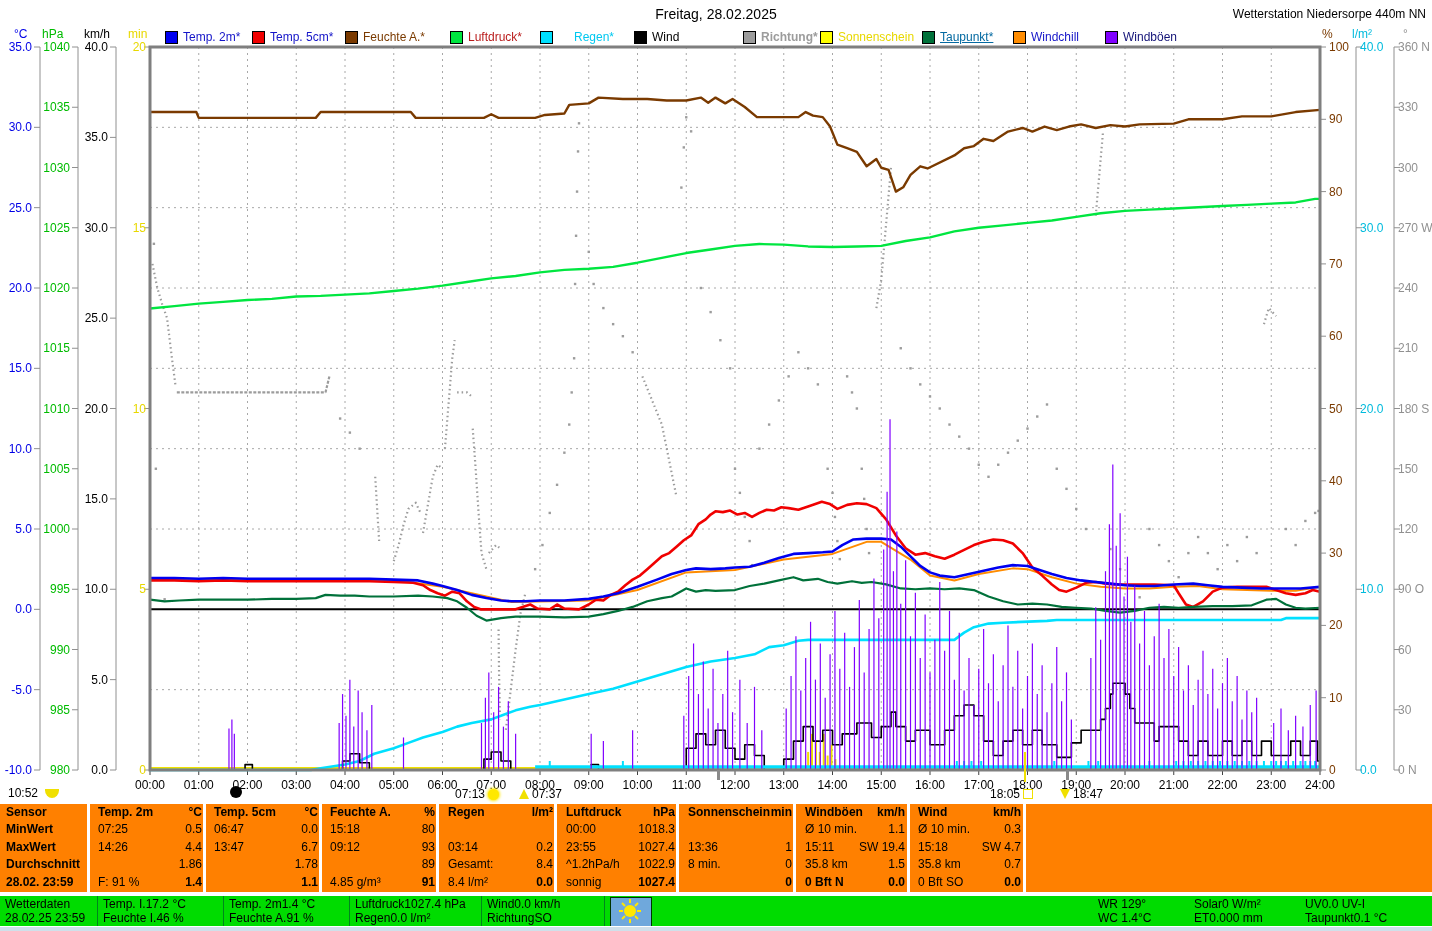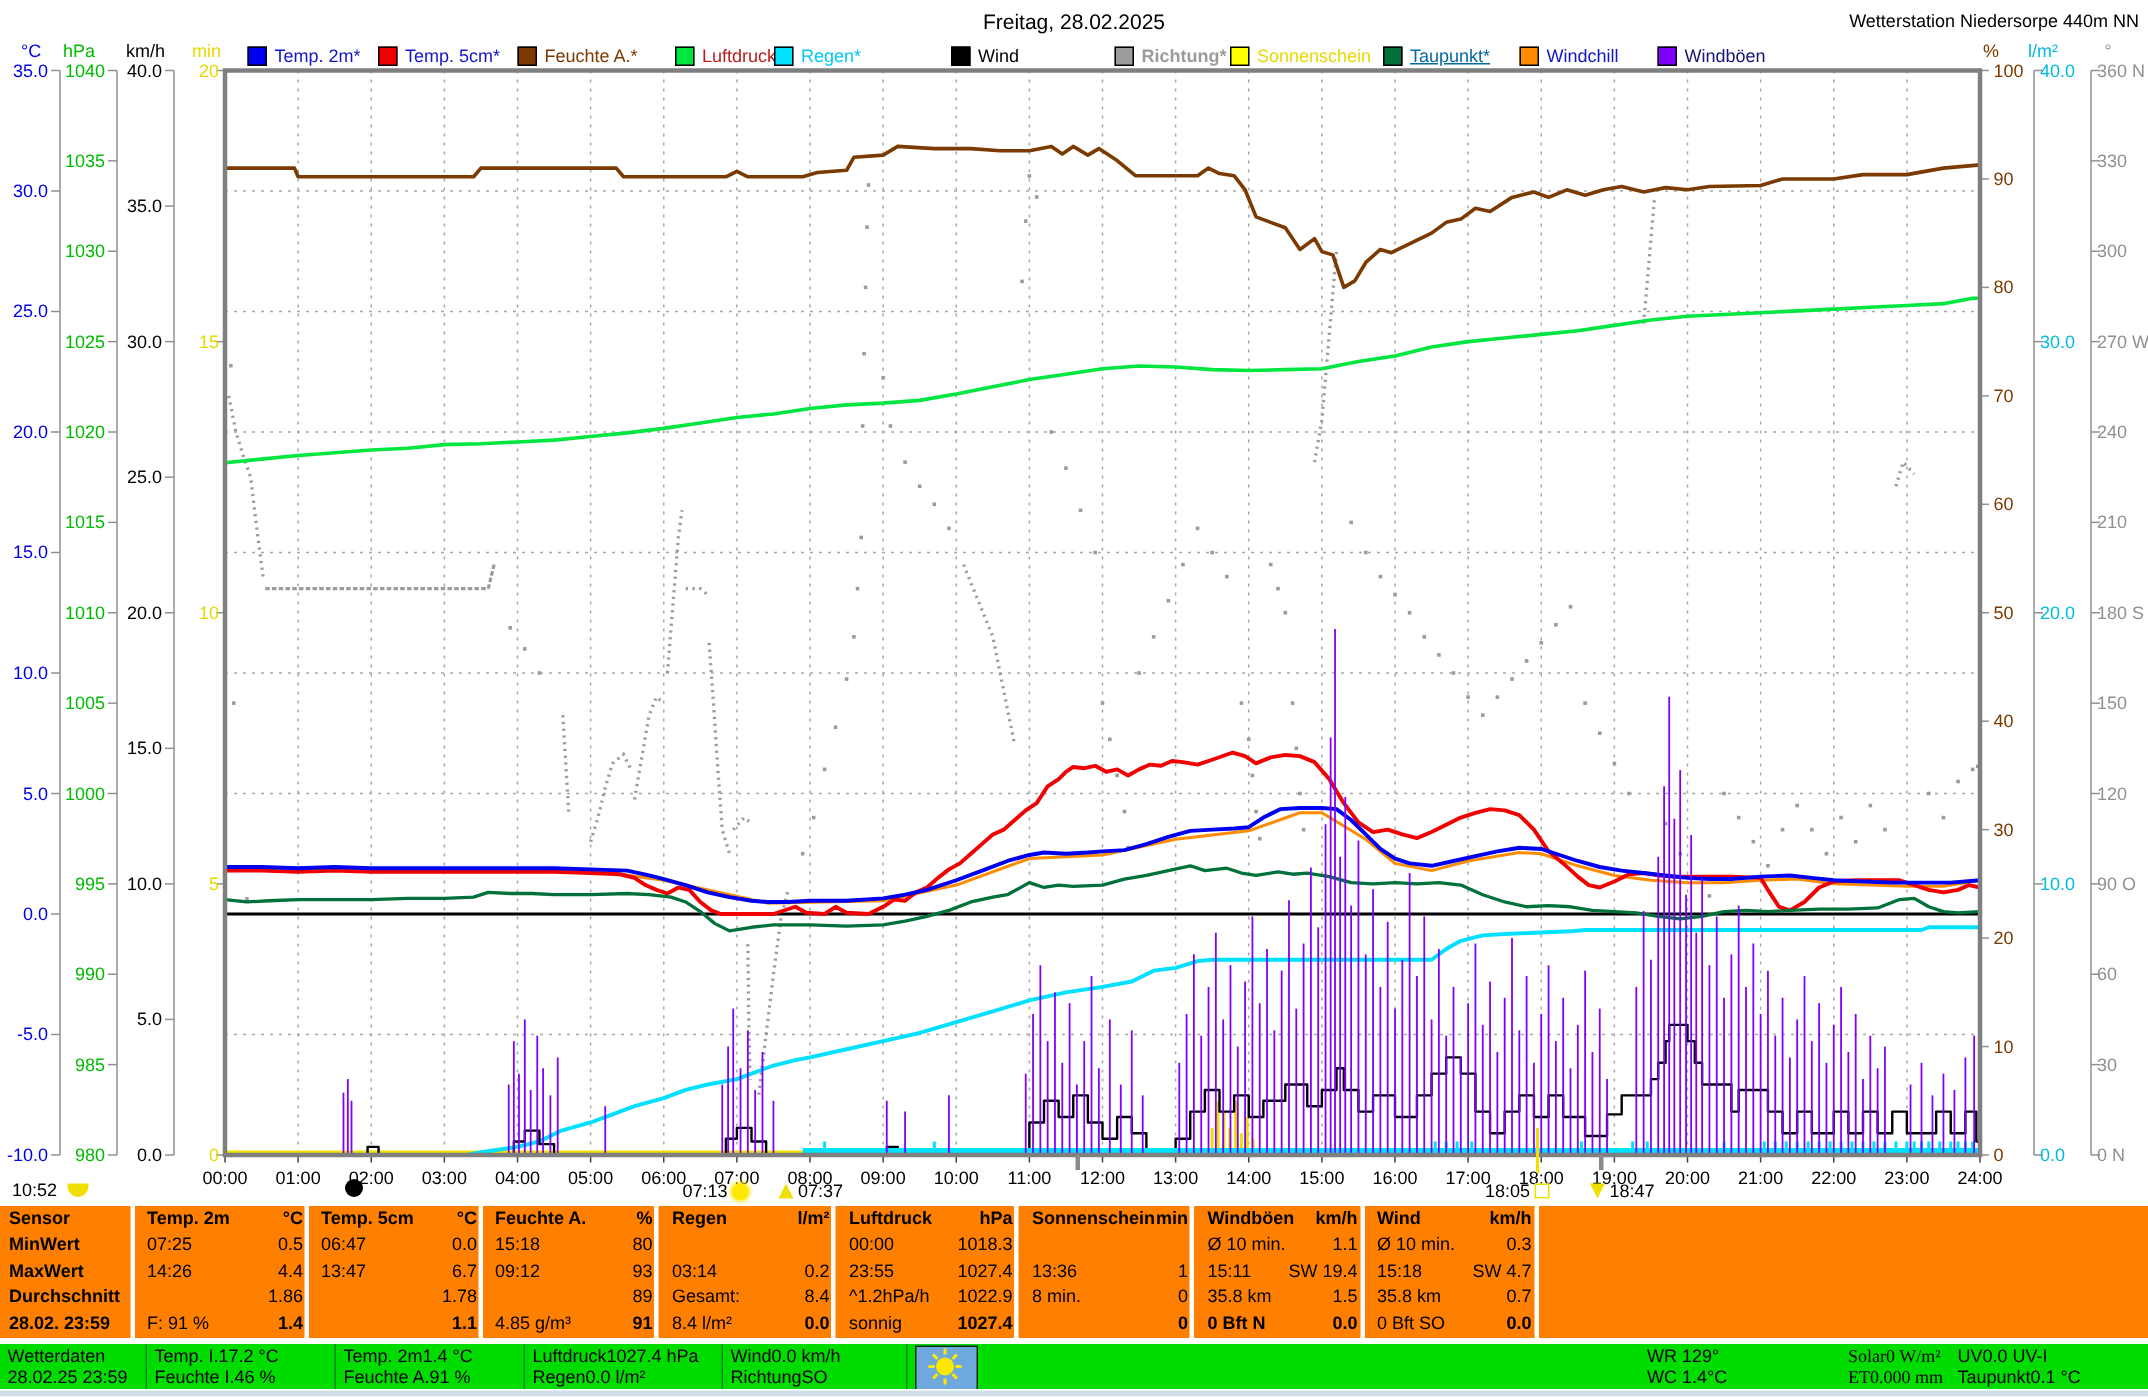--- a/index.html
+++ b/index.html
@@ -66,21 +66,21 @@
         <span style="color: rgb(20, 20, 200);">Temp. 5cm*</span>
       </div>
       <div class="leg-item" style="left: 345px;">
         <span class="leg-sw" style="background: rgb(122, 58, 0);"></span>
         <span style="color: rgb(122, 58, 0);">Feuchte A.*</span>
       </div>
       <div class="leg-item" style="left: 450px;">
         <span class="leg-sw" style="background: rgb(0, 230, 64);"></span>
         <span style="color: #b91c1c;">Luftdruck*</span>
       </div>
-      <div class="leg-item" style="left: 516px;">
+      <div class="leg-item" style="left: 540px; gap: 16px;">
         <span class="leg-sw" style="background: rgb(0, 224, 255);"></span>
         <span style="color: rgb(0, 200, 240);">Regen*</span>
       </div>
       <div class="leg-item" style="left: 634px;">
         <span class="leg-sw" style="background: rgb(0, 0, 0);"></span>
         <span style="color: rgb(0, 0, 0);">Wind</span>
       </div>
       <div class="leg-item" style="left: 743px; font-weight: bold;">
         <span class="leg-sw" style="background: rgb(156, 156, 156);"></span>
         <span style="color: rgb(156, 156, 156);">Richtung*</span>
@@ -934,21 +934,21 @@
       </svg>
     </div>
     <div class="gb-sec" style="left:1098px;width:90px;">
       <div class="gb-line">
           <span>WR 129°</span>
         </div>
       <div class="gb-line">
           <span>WC 1.4°C</span>
         </div>
     </div>
-    <div class="gb-sec" style="left:1232px;width:110px;font-family:Liberation Serif, serif;">
+    <div class="gb-sec" style="left:1194px;width:110px;">
       <div class="gb-line">
           <span>Solar</span>
           <span>0 W/m²</span>
         </div>
       <div class="gb-line">
           <span>ET</span>
           <span>0.000 mm</span>
         </div>
     </div>
     <div class="gb-sec" style="left:1305px;width:122px;">

